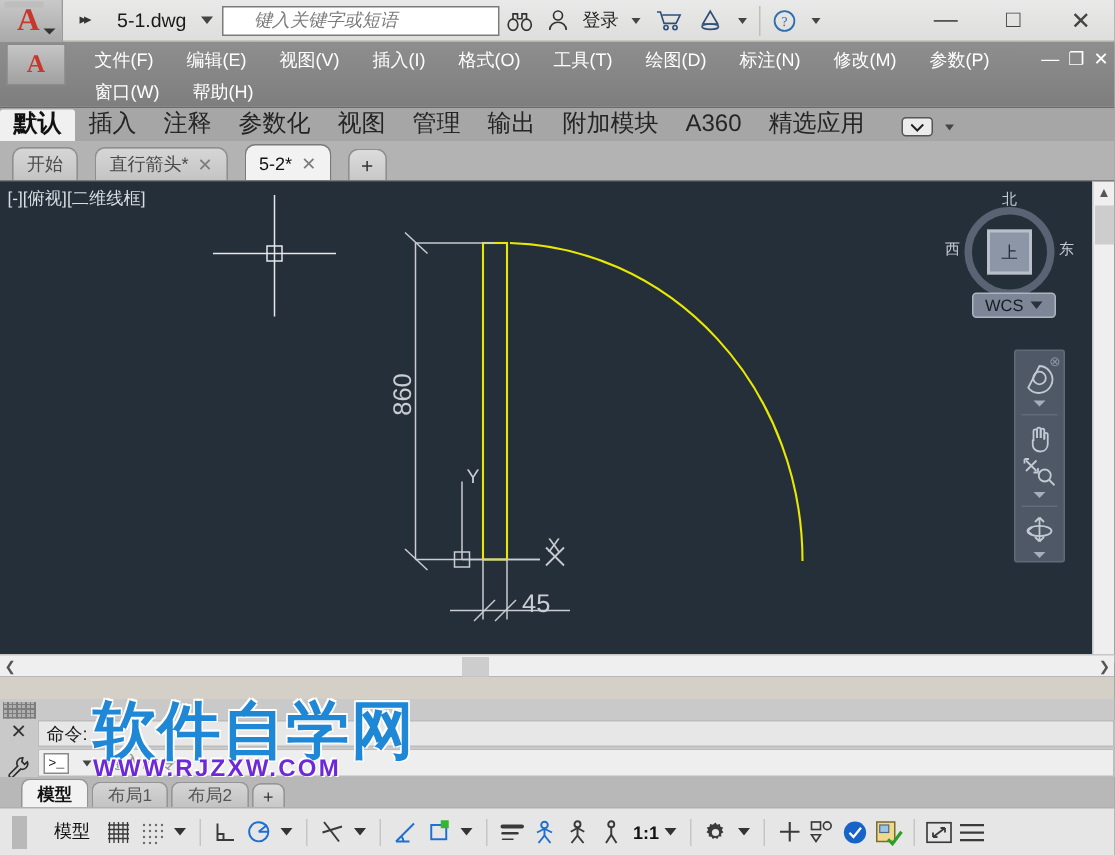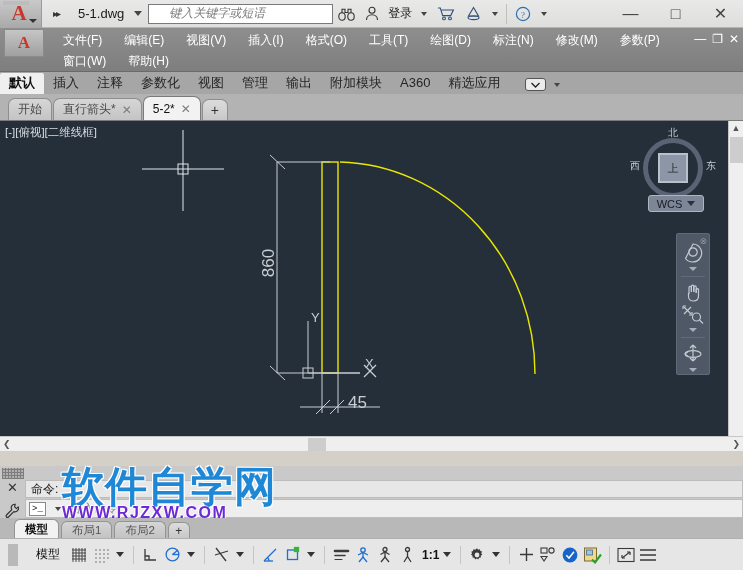--- a/index.html
+++ b/index.html
@@ -100,21 +100,21 @@
     position: absolute; right: 4px; top: 4px; display: flex; gap: 6px;
     color: #fff; font-size: 12px; align-items: center;
   }
 
   
   .ribbonbar {
     position: absolute; left: 0; top: 72px; width: 743px; height: 22px;
     background: #a6a6a6; display: flex; align-items: flex-end;
   }
   .rtab {
-    font-size: 13px; color: #252525; padding: 3px 9px 4px 9px;
+    font-size: 16px; color: #252525; padding: 3px 9px 4px 9px;
     white-space: nowrap; line-height: 14px; text-align: center;
   }
   .rtab.active {
     background: #f0f0f0; color: #111; font-weight: bold;
     border-top-left-radius: 2px; border-top-right-radius: 2px;
   }
   .ribbon-pulldown {
     margin-left: 16px; display: flex; align-items: center; gap: 3px;
     padding-bottom: 3px;
   }
@@ -124,21 +124,21 @@
   }
 
   
   .doctabs {
     position: absolute; left: 0; top: 94px; width: 743px; height: 27px;
     background: #b3b3b3; display: flex; align-items: flex-end;
     padding-left: 8px; border-bottom: 1px solid #7a7a7a;
   }
   .dtab {
     height: 22px; display: flex; align-items: center; gap: 6px;
-    padding: 0 9px; margin-right: 1px;
+    padding: 0 9px; margin-right: 11px;
     background: linear-gradient(#d6d6d6, #c4c4c4);
     border: 1px solid #8e8e8e; border-bottom: none;
     border-top-left-radius: 7px; border-top-right-radius: 7px;
     font-size: 12px; color: #4a4a4a; white-space: nowrap;
   }
   .dtab.active {
     background: #f2f2f2; color: #101010; height: 24px;
     border-color: #7a7a7a;
   }
   .dtab .x { font-size: 12px; color: #7d7d7d; }

